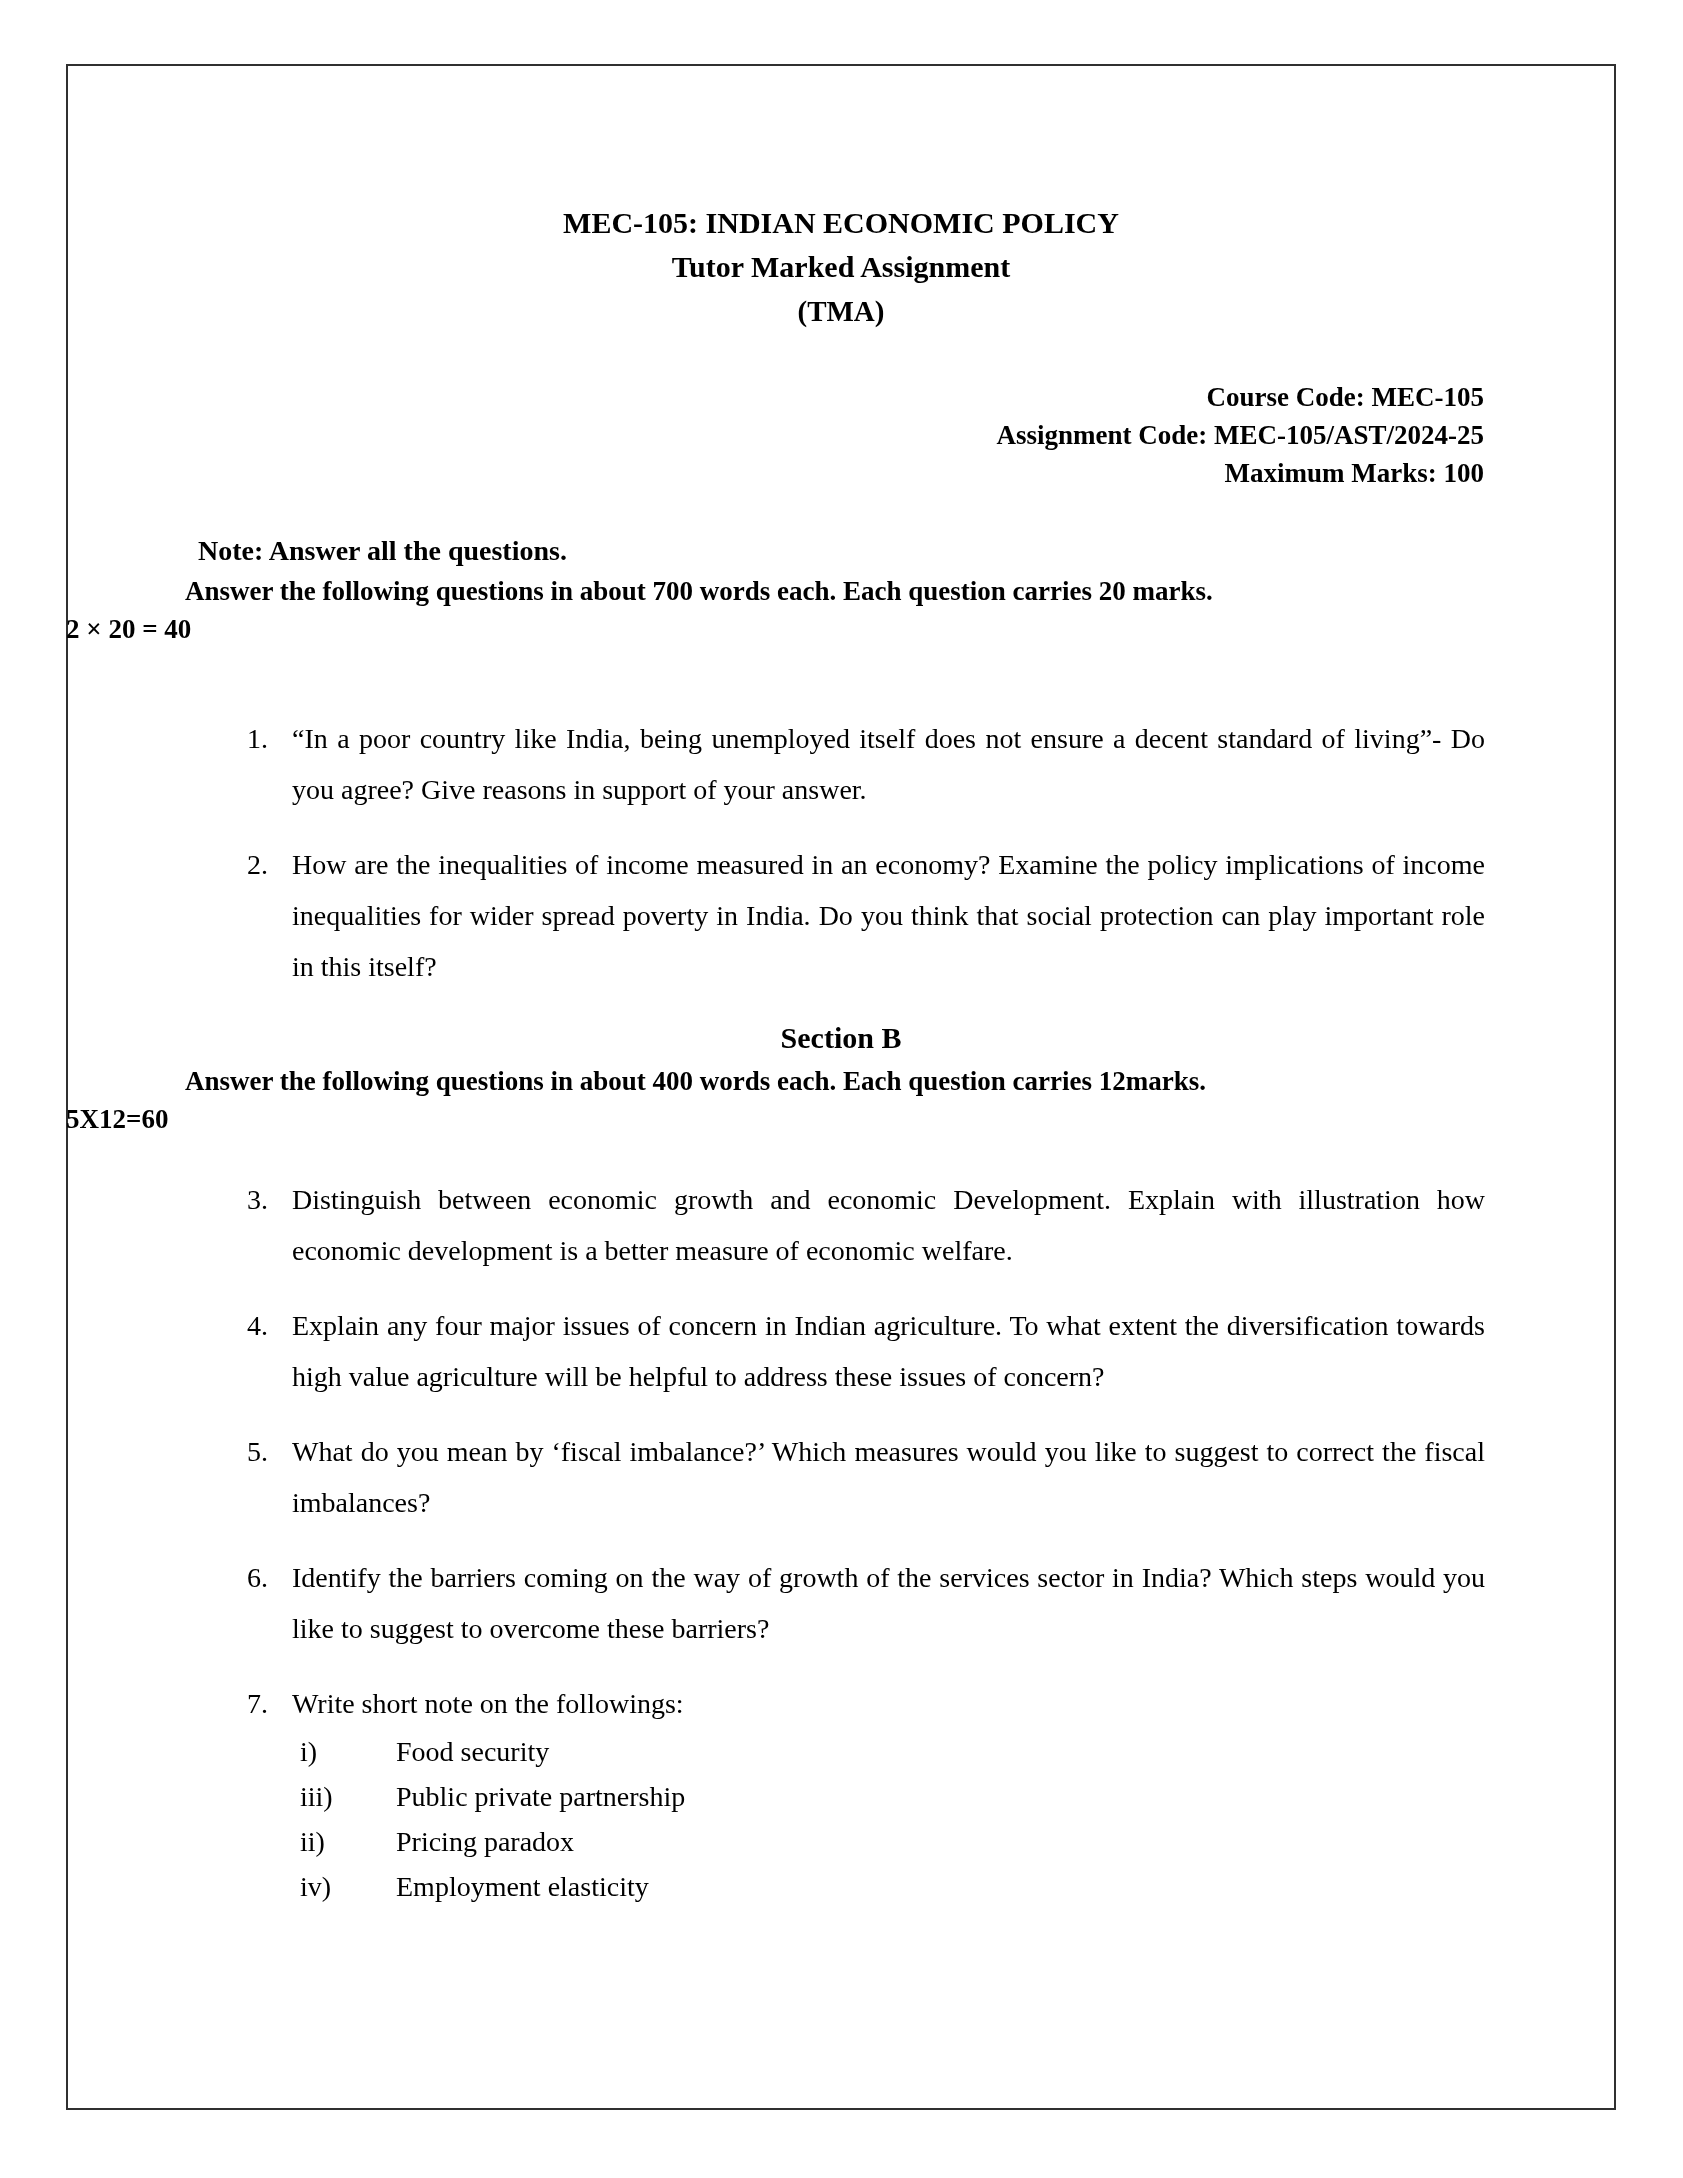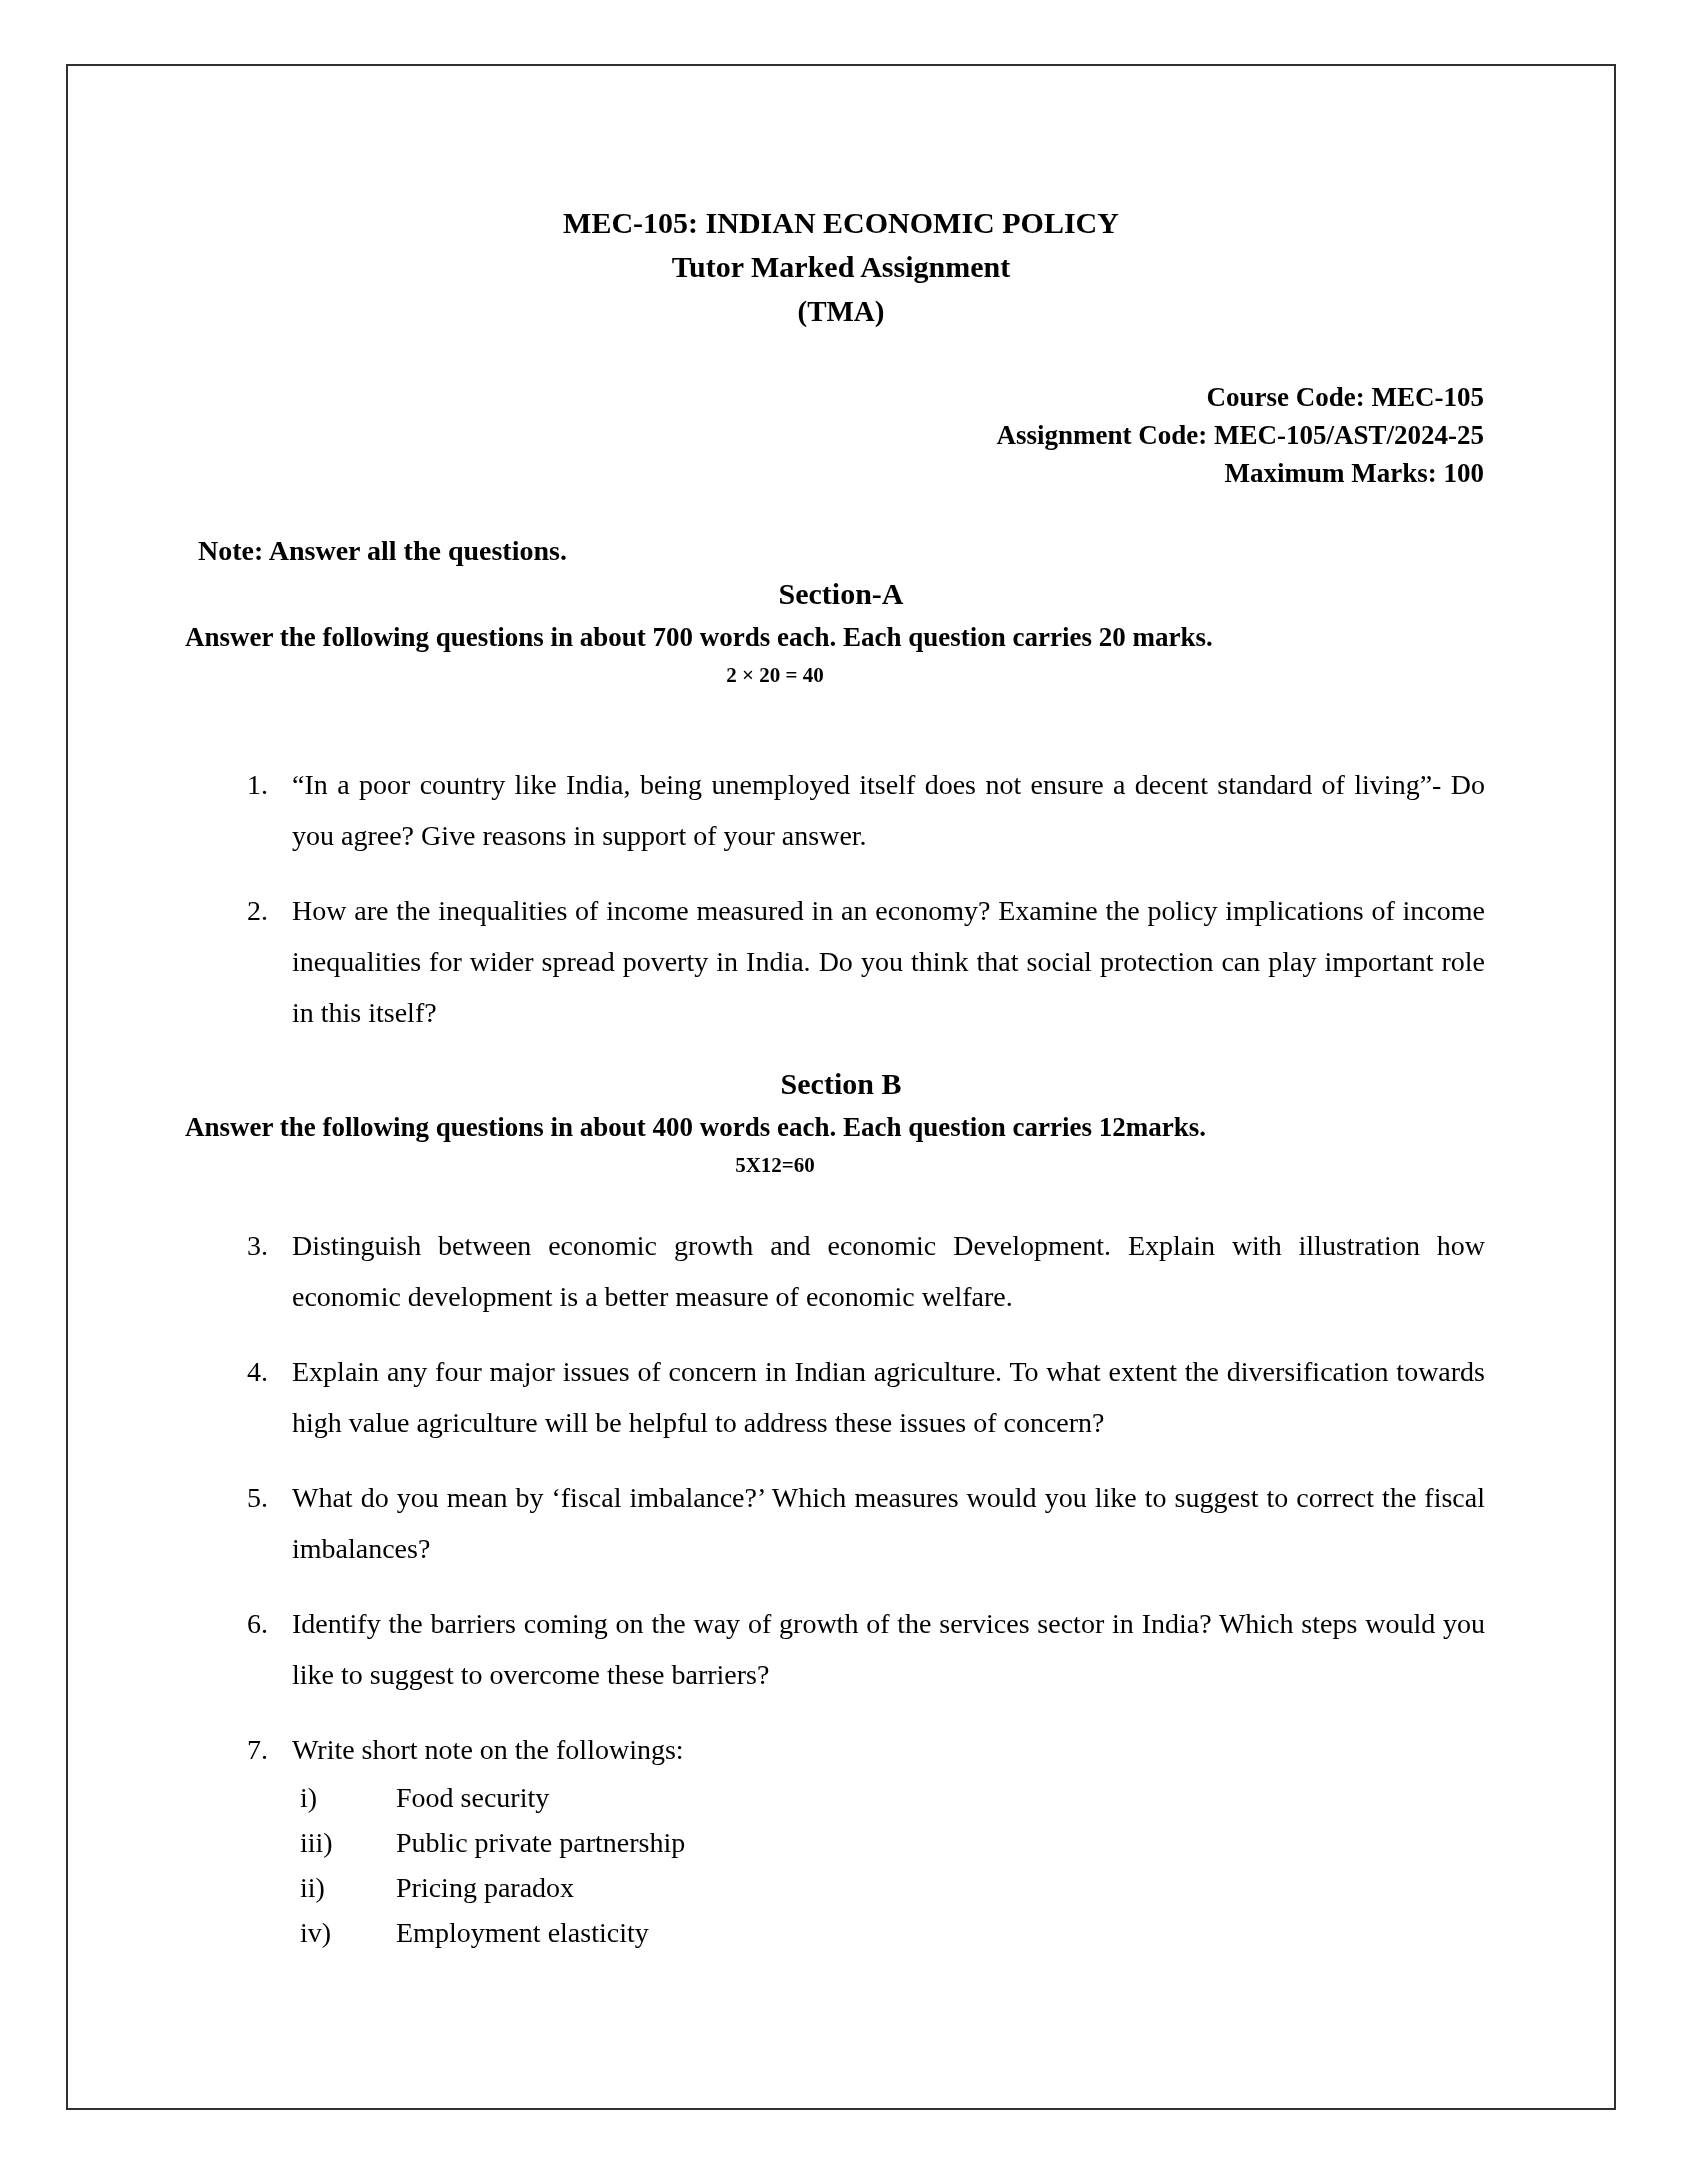--- a/index.html
+++ b/index.html
@@ -70,24 +70,24 @@
   }
   .section-instruction {
     margin-top: 2px;
     text-align: left;
     font-weight: bold;
     font-size: 27px;
     line-height: 38px;
     padding: 0 119px;
   }
   .section-marks {
-    text-align: center;
+    text-align: left;
     padding-right: 132px;
     font-weight: bold;
-    font-size: 21px;
+    font-size: 27px;
     line-height: 38px;
   }
   .heading-b { margin-top: 24px; }
   
   .questions-a { margin-top: 65px; }
   .questions-b { margin-top: 36px; }
   .question {
     display: flex;
     align-items: flex-start;
     margin-bottom: 24px;
@@ -132,21 +132,20 @@
   </header>
 
   <div class="codes-block">
     <div>Course Code: MEC-105</div>
     <div>Assignment Code: MEC-105/AST/2024-25</div>
     <div>Maximum Marks: 100</div>
   </div>
 
   <div class="note-line">Note: Answer all the questions.</div>
 
-  <div class="section-heading">Section-A</div>
   <div class="section-instruction">Answer the following questions in about 700 words each. Each question carries 20 marks.</div>
   <div class="section-marks">2 × 20 = 40</div>
 
   <div class="questions-a">
     <div class="question">
       <span class="q-num">1.</span>
       <span class="q-text">“In a poor country like India, being unemployed itself does not ensure a decent standard of living”- Do you agree? Give reasons in support of your answer.</span>
     </div>
     <div class="question">
       <span class="q-num">2.</span>

